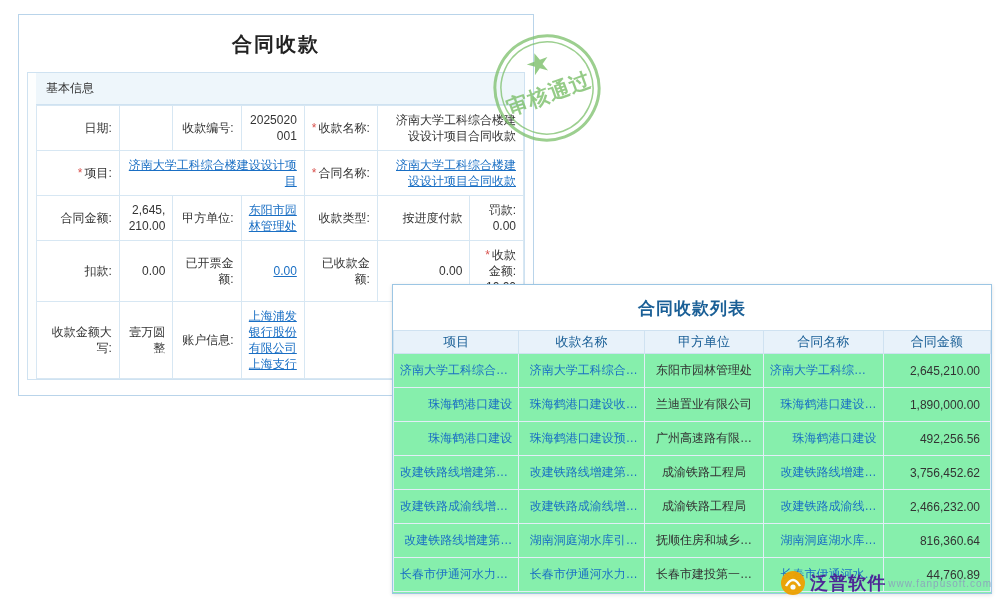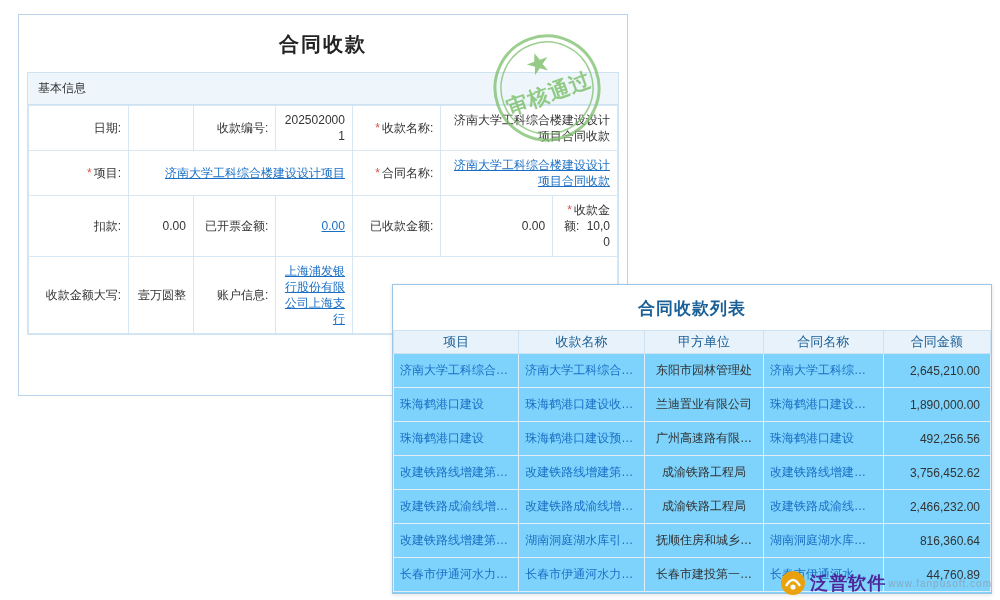--- a/index.html
+++ b/index.html
@@ -16,41 +16,42 @@
     position: relative;
     width: 1000px;
     height: 600px;
   }
 
   
   .form-panel {
     position: absolute;
     left: 18px;
     top: 14px;
-    width: 610px;
+    width: 516px;
     height: 382px;
     background: #ffffff;
     border: 1px solid #b9d4ea;
     box-sizing: border-box;
     z-index: 1;
   }
 
   .form-title {
     text-align: center;
     font-size: 20px;
     font-weight: bold;
     color: #222;
     padding: 16px 0 14px 0;
     letter-spacing: 2px;
   }
 
   .section-box {
     margin: 0 8px 8px 8px;
     border: 1px solid #cfe2f1;
     background: #fdfefe;
+    padding-left: 8px;
   }
 
   .section-header {
     background: #eef6fb;
     border-bottom: 1px solid #cfe2f1;
     font-size: 12px;
     color: #333;
     padding: 7px 10px;
   }
 
@@ -108,21 +109,21 @@
     pointer-events: none;
   }
 
   
   .list-panel {
     position: absolute;
     left: 392px;
     top: 284px;
     width: 600px;
     height: 310px;
-    background: #7dd3fc;
+    background: #86efac;
     border: 1px solid #9cc6e4;
     box-sizing: border-box;
     box-shadow: 0 1px 4px rgba(0,0,0,0.12);
     z-index: 5;
     overflow: hidden;
   }
 
   .list-title {
     text-align: center;
     font-size: 17px;
@@ -155,21 +156,21 @@
     padding: 8px 6px;
     border: 1px solid #e2eef7;
     text-align: center;
     white-space: nowrap;
     overflow: hidden;
     text-overflow: ellipsis;
   }
 
   table.list-table td.cell-link {
     color: #1a6fc4;
-    text-align: left;
+    text-align: right;
   }
   table.list-table td.cell-amount {
     text-align: right;
     padding-right: 10px;
   }
   table.list-table td.cell-plain {
     text-align: center;
   }
 
   
@@ -226,20 +227,32 @@
             <td class="val" colspan="2">济南大学工科综合楼建设设计项目合同收款</td>
           </tr>
 
           <tr>
             <td class="lbl"><span class="req">*</span><span>项目:</span></td>
             <td class="val" colspan="3"><span class="link">济南大学工科综合楼建设设计项目</span></td>
             <td class="lbl"><span class="req">*</span><span>合同名称:</span></td>
             <td class="val" colspan="2"><span class="link">济南大学工科综合楼建设设计项目合同收款</span></td>
           </tr>
 
+          <tr>
+            <td class="lbl">合同金额:</td>
+            <td class="val num">2,645,210.00</td>
+            <td class="lbl">甲方单位:</td>
+            <td class="val"><span class="link">东阳市园林管理处</span></td>
+            <td class="lbl">收款类型:</td>
+            <td class="val">按进度付款</td>
+            <td class="val">
+              <span>罚款:</span>
+              <span style="margin-left:6px">0.00</span>
+            </td>
+          </tr>
 
           <tr>
             <td class="lbl">扣款:</td>
             <td class="val num">0.00</td>
             <td class="lbl">已开票金额:</td>
             <td class="val"><span class="link">0.00</span></td>
             <td class="lbl">已收款金额:</td>
             <td class="val num">0.00</td>
             <td class="val">
               <span class="req">*</span><span>收款金额:</span>

